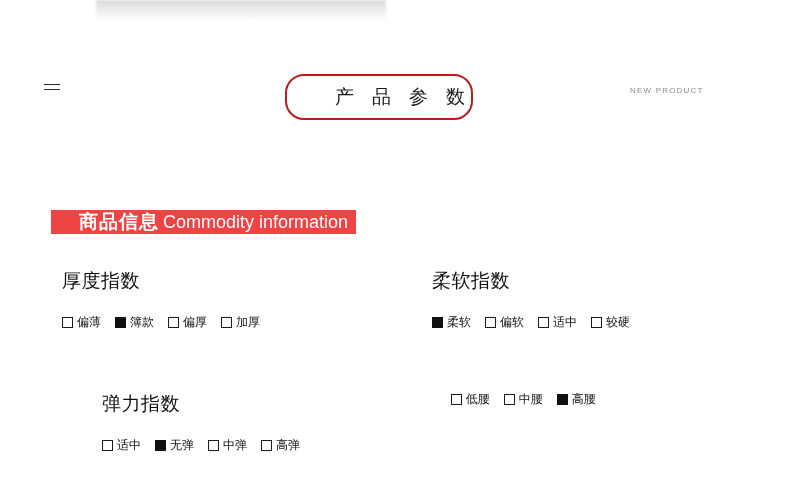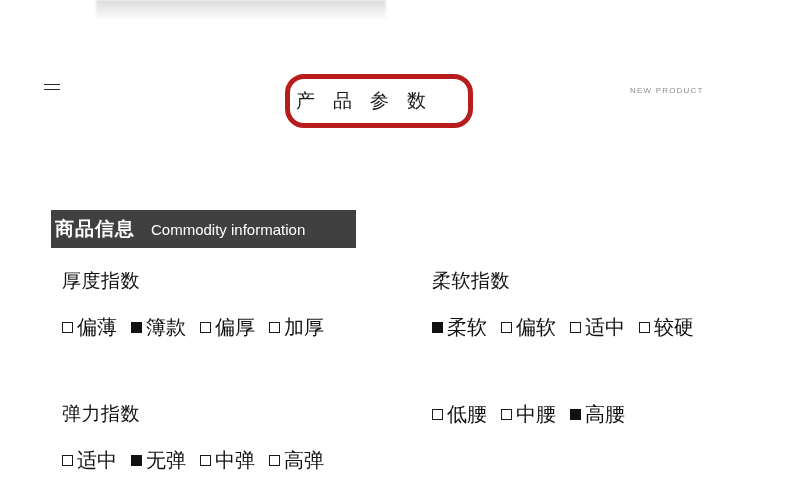--- a/index.html
+++ b/index.html
@@ -47,27 +47,27 @@
     background: #2b2b2b;
     margin-bottom: 4px;
   }
   .hamburger span:last-child { margin-bottom: 0; }
 
   .title-pill {
     position: absolute;
     left: 285px;
     top: 74px;
     width: 188px;
-    height: 54px;
-    border: 5px solid #b91c1c;
+    height: 46px;
+    border: 2px solid #b91c1c;
     border-radius: 19px;
     box-sizing: border-box;
     display: flex;
     align-items: center;
-    justify-content: flex-start;
+    justify-content: flex-end;
   }
   .title-pill .title-text {
     font-size: 19px;
     letter-spacing: 6px;
     text-indent: 6px;
     color: #1a1a1a;
     font-family: "DejaVu Sans", "Liberation Sans", sans-serif;
   }
 
   .new-product {
@@ -79,51 +79,51 @@
     color: #8d8d8d;
     font-family: "Liberation Sans", sans-serif;
   }
 
   
   .section-bar {
     position: absolute;
     left: 51px;
     top: 210px;
     width: 305px;
-    height: 38px;
-    background: #404040;
+    height: 24px;
+    background: #ef4444;
     color: #ffffff;
     display: flex;
     align-items: center;
-    padding-left: 4px;
+    padding-left: 28px;
     box-sizing: border-box;
   }
   .section-bar .cn {
     font-size: 19px;
     font-weight: bold;
     letter-spacing: 1px;
   }
   .section-bar .en {
-    font-size: 15px;
-    margin-left: 16px;
+    font-size: 18px;
+    margin-left: 4px;
     font-family: "Liberation Sans", sans-serif;
     letter-spacing: 0px;
   }
 
   
   .params {
     position: absolute;
     left: 62px;
     top: 268px;
     width: 700px;
   }
   .param-row {
     display: flex;
   }
-  .param-row.second { margin-top: 60px; }
+  .param-row.second { margin-top: 60px; margin-left: 40px; }
 
   .param-block {
     width: 370px;
   }
   .param-block.right { width: 330px; }
 
   .param-title {
     font-size: 19px;
     font-weight: normal;
     letter-spacing: 0.5px;
@@ -131,21 +131,21 @@
     color: #111;
   }
   .option-list {
     display: flex;
     align-items: center;
   }
   .option {
     display: flex;
     align-items: center;
     margin-right: 14px;
-    font-size: 20px;
+    font-size: 12px;
     color: #111;
     white-space: nowrap;
   }
   .option:last-child { margin-right: 0; }
   .box {
     display: inline-block;
     width: 11px;
     height: 11px;
     border: 1px solid #1a1a1a;
     box-sizing: border-box;

